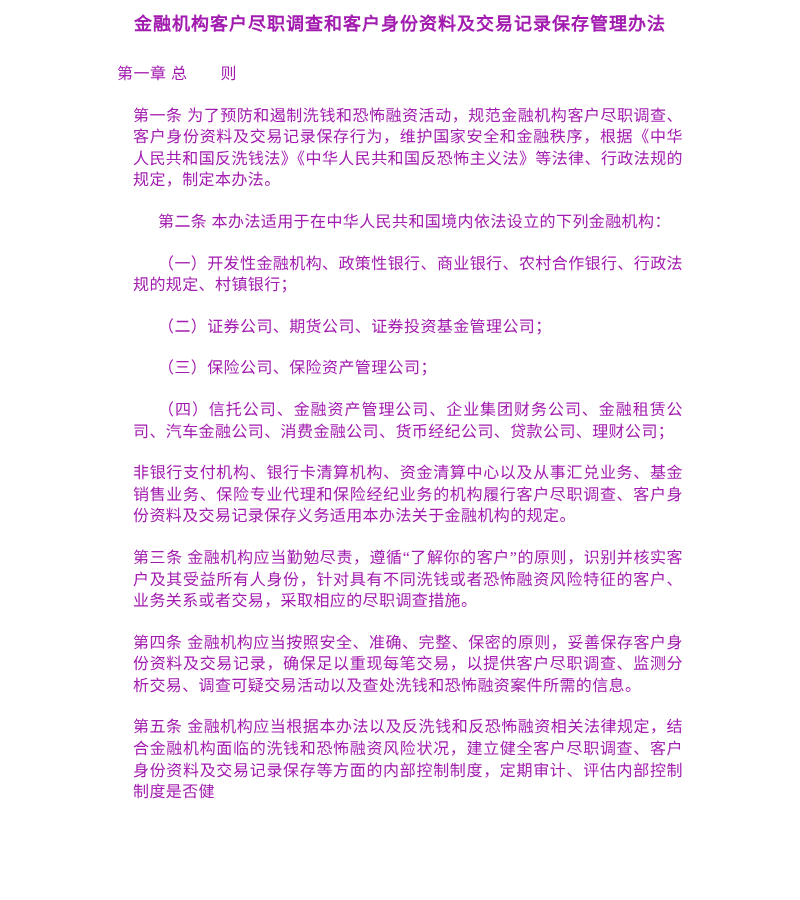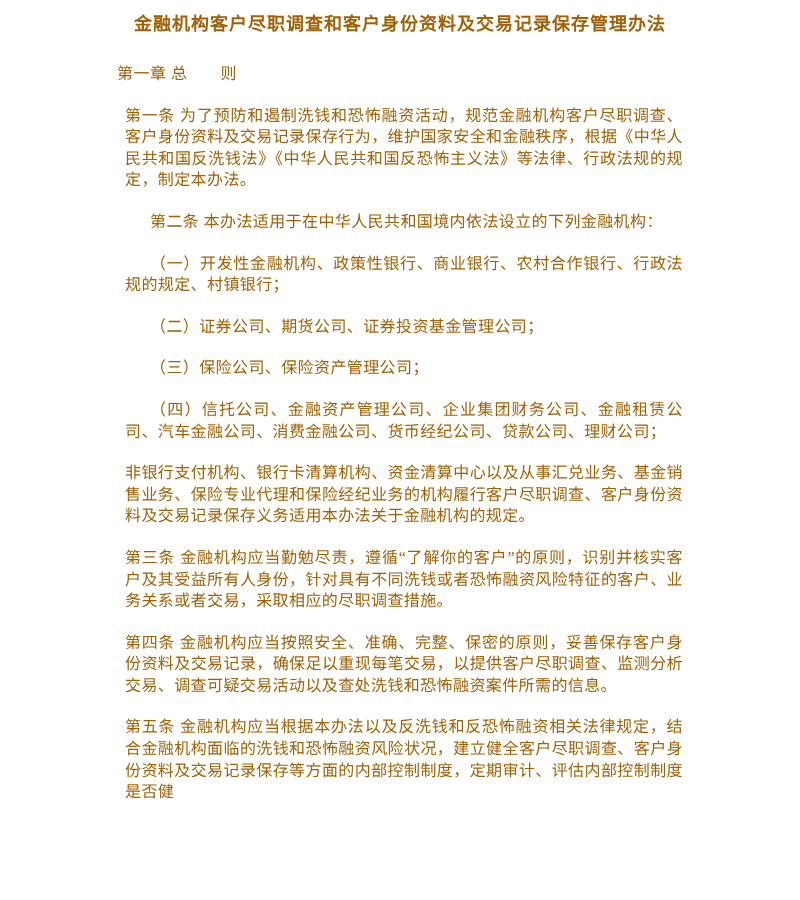--- a/index.html
+++ b/index.html
@@ -10,41 +10,41 @@
   .page {
     position: relative;
     width: 800px;
     height: 900px;
     margin: 0 auto;
     background: #ffffff;
     box-sizing: border-box;
     padding: 12px 117px 0 117px;
     overflow: hidden;
     font-family: "Liberation Serif", "DejaVu Serif", serif;
-    color: #a16207;
+    color: #a21caf;
   }
   .doc-title {
     font-size: 18px;
     font-weight: 700;
     text-align: center;
     letter-spacing: 1px;
     line-height: 24px;
     margin: 0 0 27px 0;
   }
   .chapter-heading {
     font-size: 16px;
     letter-spacing: 0.5px;
     line-height: 21.6px;
     margin: 0 0 20px 0;
   }
   p.body-para {
     font-size: 16px;
     line-height: 21.6px;
     letter-spacing: 0.4px;
-    margin: 0 0 20px 8px;
+    margin: 0 0 20px 16px;
     text-align: justify;
     text-justify: inter-ideograph;
   }
   p.indent {
     text-indent: 25px;
   }
 </style>
 </head>
 <body>
 

